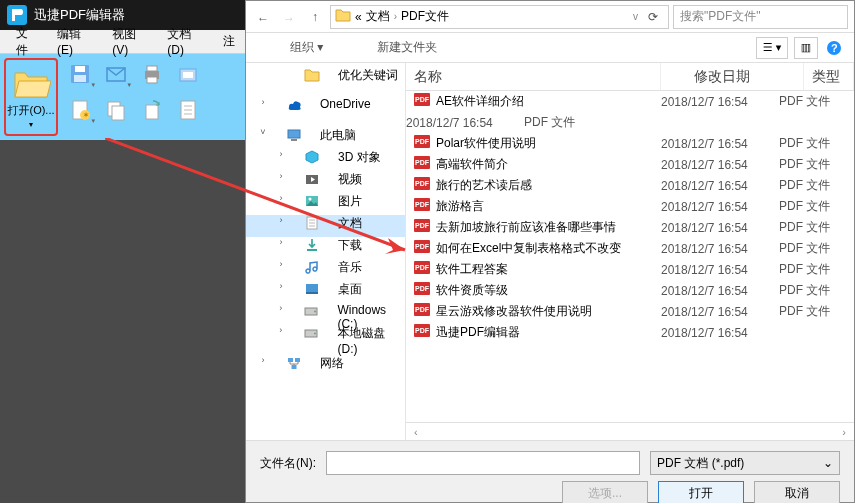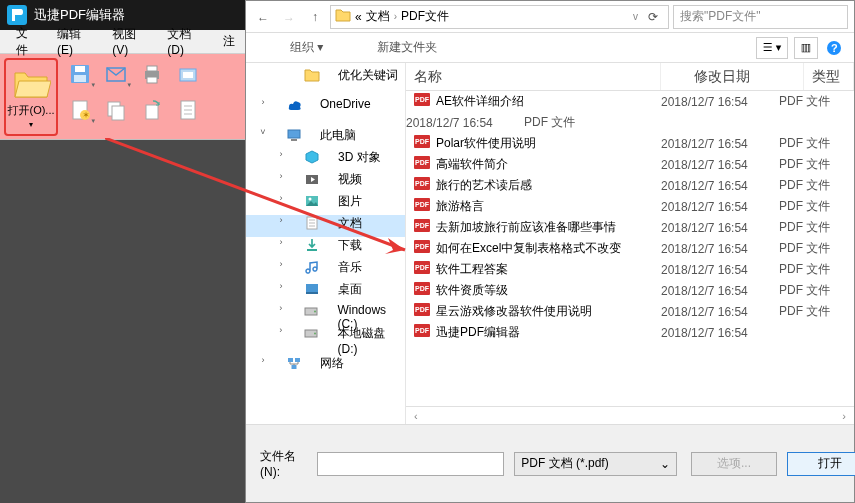--- a/index.html
+++ b/index.html
@@ -4,21 +4,21 @@
 <style>
 * { margin: 0; padding: 0; box-sizing: border-box; font-family: "Microsoft YaHei", "SimSun", sans-serif; }
 body { width: 855px; height: 503px; background: #4a4a4a; overflow: hidden; position: relative; }
 
 
 .app { position: absolute; left: 0; top: 0; width: 245px; height: 503px; background: #fff; }
 .app-title { height: 30px; background: #1a1a1a; color: #fff; display: flex; align-items: center; font-size: 13px; }
 .app-icon { width: 22px; height: 22px; margin: 0 6px; display: flex; align-items: center; justify-content: center; }
 .menu-bar { height: 24px; background: #f0f0f0; border-bottom: 1px solid #d0d0d0; display: flex; align-items: center; font-size: 12px; padding-left: 6px; }
 .menu-item { padding: 0 10px; cursor: pointer; }
-.toolbar { height: 86px; background: #fca5a5; display: flex; padding: 4px; gap: 6px; border-bottom: 1px solid #c0c0c0; }
+.toolbar { height: 86px; background: #7dd3fc; display: flex; padding: 4px; gap: 6px; border-bottom: 1px solid #c0c0c0; }
 .open-btn { width: 54px; height: 78px; border: 2px solid #e53935; border-radius: 4px; display: flex; flex-direction: column; align-items: center; justify-content: center; gap: 2px; font-size: 11px; cursor: pointer; }
 .mini-tools { display: flex; flex-direction: column; gap: 4px; }
 .mini-row { display: flex; gap: 4px; }
 .mini { width: 32px; height: 32px; display: flex; align-items: center; justify-content: center; position: relative; }
 .dd { position: absolute; right: 1px; bottom: 1px; font-size: 7px; color: #666; }
 .canvas { height: calc(503px - 30px - 24px - 86px); background: #4a4a4a; }
 
 
 .dialog { position: absolute; left: 245px; top: 0; width: 610px; height: 503px; background: #fff; border: 1px solid #888; display: flex; flex-direction: column; }
 .dlg-nav { height: 32px; border-bottom: 1px solid #ddd; display: flex; align-items: center; padding: 0 6px; gap: 4px; font-size: 12px; }
@@ -52,21 +52,21 @@
 .lh.type { flex: 1; }
 .list-body { flex: 1; overflow: hidden; }
 .row { height: 21px; display: flex; align-items: center; font-size: 12px; cursor: pointer; }
 .cell.name { width: 255px; padding-left: 8px; display: flex; align-items: flex-start; gap: 6px; white-space: nowrap; overflow: hidden; }
 .cell.date { width: 118px; color: #555; }
 .cell.type { flex: 1; color: #555; white-space: nowrap; overflow: hidden; }
 .pdf-ico { width: 16px; height: 13px; background: #d32f2f; color: #fff; font-size: 7px; font-weight: bold; display: flex; align-items: center; justify-content: center; border-radius: 1px; }
 .scroll-stub { height: 18px; border-top: 1px solid #e0e0e0; display: flex; align-items: center; font-size: 11px; color: #888; padding: 0 4px; justify-content: space-between; }
 .sbtn { cursor: pointer; padding: 0 4px; }
 
-.dlg-foot { height: 78px; border-top: 1px solid #ddd; background: #f0f0f0; padding: 10px 14px; font-size: 12px; display: flex; flex-direction: row; gap: 14px; }
+.dlg-foot { height: 62px; border-top: 1px solid #ddd; background: #f0f0f0; padding: 10px 14px; font-size: 12px; display: flex; flex-direction: column; gap: 6px; }
 .foot-row { display: flex; align-items: center; gap: 10px; justify-content: flex-end; }
 .fname { flex: 1; height: 24px; border: 1px solid #aaa; background: #fff; padding: 0 4px; }
 .ftype { width: 190px; height: 24px; border: 1px solid #aaa; background: #eaeaea; display: flex; align-items: center; padding: 0 6px; justify-content: space-between; cursor: pointer; }
 .btn { width: 86px; height: 24px; border: 1px solid #aaa; background: #eaeaea; cursor: pointer; font-size: 12px; }
 .btn.primary { background: #e8f3fc; border-color: #2a7fd6; }
 .btn.dis { color: #aaa; }
 
 
 .arrow { position: absolute; left: 105px; top: 138px; width: 315px; height: 120px; pointer-events: none; }
 </style>

